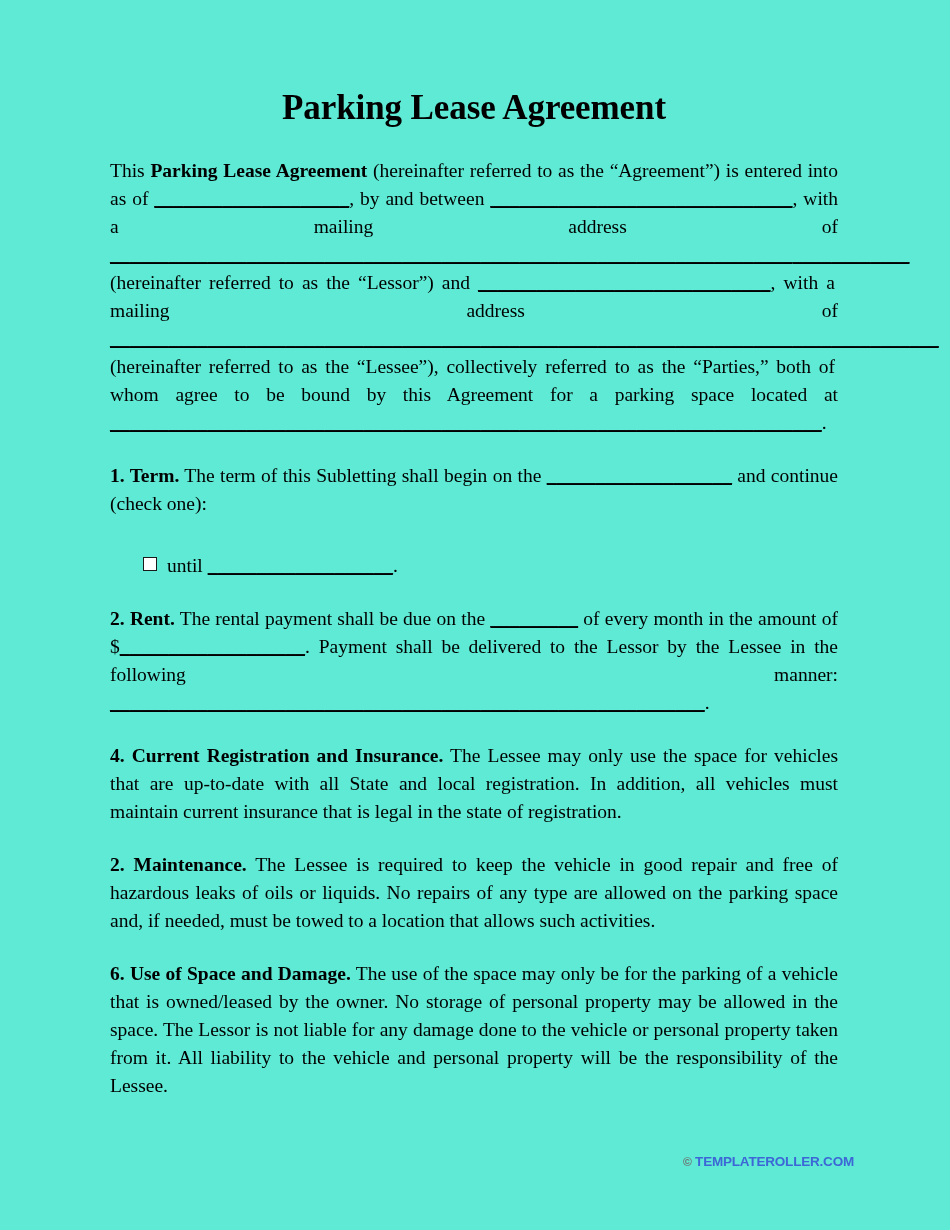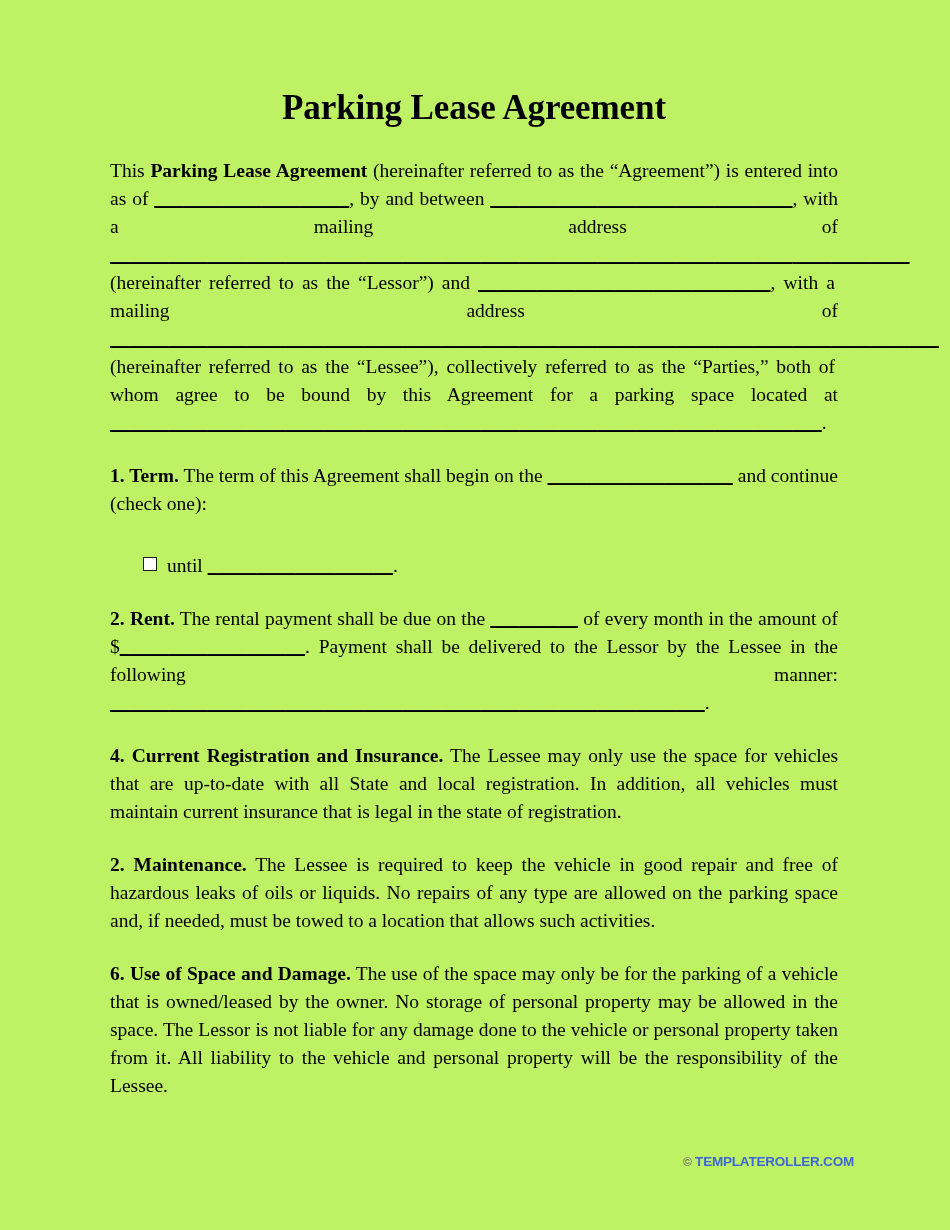--- a/index.html
+++ b/index.html
@@ -13,21 +13,21 @@
     position: relative;
     font-family: "Liberation Serif", "DejaVu Serif", serif;
     color: #000000;
     overflow: hidden;
   }
   .page {
     position: absolute;
     left: 0; top: 0;
     width: 950px;
     height: 1230px;
-    background: #bef264;
+    background: #5eead4;
   }
   .content {
     position: absolute;
     left: 110px;
     top: 88px;
     width: 728px;
   }
   .doc-title {
     text-align: center;
     font-size: 35px;
@@ -95,21 +95,21 @@
 <body>
 
 <div class="page">
 
   <div class="content">
 
     <h1 class="doc-title">Parking Lease Agreement</h1>
 
     <p class="para"><span>This </span><span class="b">Parking Lease Agreement</span><span> (hereinafter referred to as the “Agreement”) is entered into as of </span><span class="blank">____________________</span><span>, by and between </span><span class="blank">_______________________________</span><span>, with a mailing address of </span><span class="blank">______________________________________________________________________</span><span class="blank">____________</span><span> (hereinafter referred to as the “Lessor”) and </span><span class="blank">______________________________</span><span>, with a mailing address of </span><span class="blank">________________________________________________________________</span><span class="blank">_____________________</span><span> (hereinafter referred to as the “Lessee”), collectively referred to as the “Parties,” both of whom agree to be bound by this Agreement for a parking space located at </span><span class="blank">_________________________________________________________________________</span><span>.</span></p>
 
-    <p class="para"><span class="b">1. Term.</span><span> The term of this Agreement shall begin on the </span><span class="blank">___________________</span><span> and continue (check one):</span></p>
+    <p class="para"><span class="b">1. Term.</span><span> The term of this Subletting shall begin on the </span><span class="blank">___________________</span><span> and continue (check one):</span></p>
 
     <div class="spacer-1"></div>
 
     <ul class="checklist">
       <li>
         <span class="cbox"></span><span>until </span><span class="blank">___________________</span><span>.</span>
       </li>
     </ul>
 
     <p class="para"><span class="b">2. Rent.</span><span> The rental payment shall be due on the </span><span class="blank">_________</span><span> of every month in the amount of $</span><span class="blank">___________________</span><span>. Payment shall be delivered to the Lessor by the Lessee in the following manner: </span><span class="blank">_____________________________________________________________</span><span>.</span></p>

